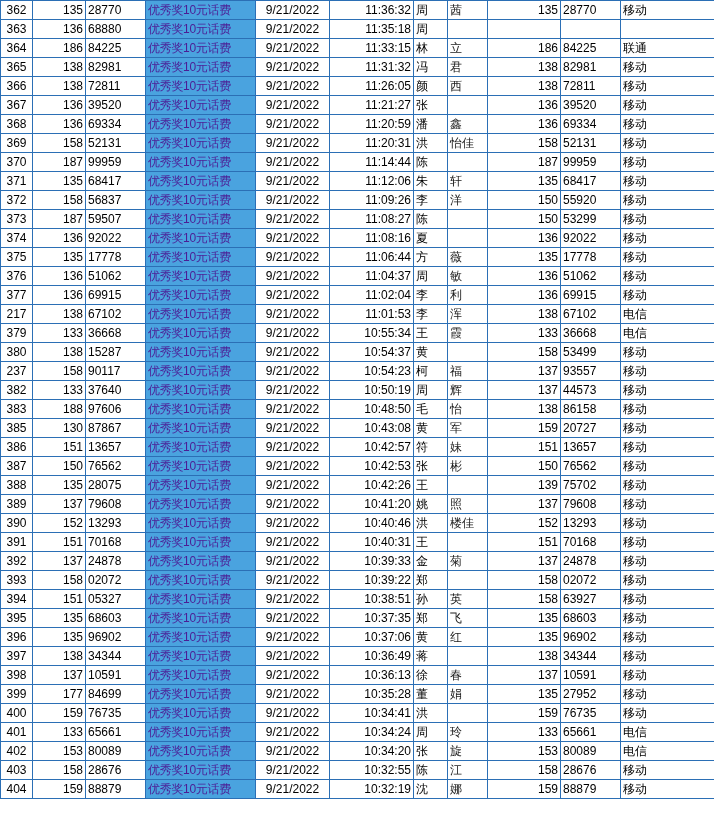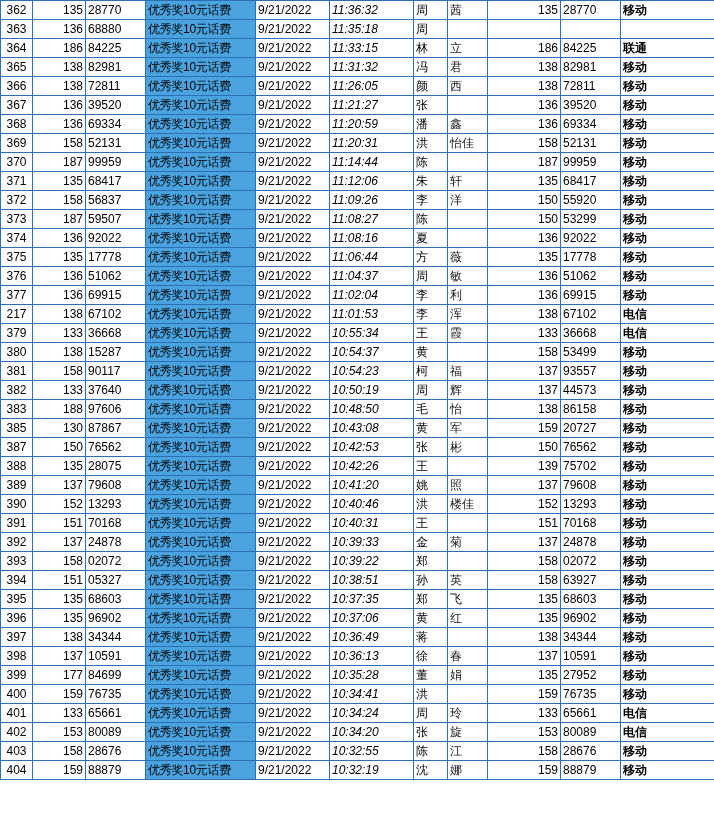--- a/index.html
+++ b/index.html
@@ -53,47 +53,45 @@
   td.num {
     text-align: right;
     padding-right: 3px;
   }
   td.numl {
     text-align: left;
     padding-left: 3px;
   }
   td.prize {
     background: #4aa3df;
-    color: #000000;
+    color: #4c1d95;
     text-align: left;
     padding-left: 2px;
     letter-spacing: -0.3px;
   }
   td.date {
-    text-align: left;
+    text-align: center;
     padding-left: 6px;
   }
   td.time {
-    text-align: left;
+    text-align: right;
     padding-left: 2px;
-    font-style: italic;
   }
   td.name1 {
     text-align: left;
     padding-left: 6px;
   }
   td.name2 {
     text-align: left;
     padding-left: 4px;
     color: #1a1a1a;
   }
   td.carrier {
     text-align: left;
     padding-left: 3px;
-    font-weight: bold;
   }
 </style>
 </head>
 <body>
 
 <table class="sheet">
   <colgroup>
     <col class="c-row">
       <col class="c-a">
       <col class="c-b">
@@ -348,21 +346,21 @@
         <td class="prize">优秀奖10元话费</td>
         <td class="date">9/21/2022</td>
         <td class="time">10:54:37</td>
         <td class="name1">黄</td>
         <td class="name2"></td>
         <td class="num">158</td>
         <td class="numl">53499</td>
         <td class="carrier">移动</td>
       </tr>
       <tr>
-        <td class="row-head">381</td>
+        <td class="row-head">237</td>
         <td class="num">158</td>
         <td class="numl">90117</td>
         <td class="prize">优秀奖10元话费</td>
         <td class="date">9/21/2022</td>
         <td class="time">10:54:23</td>
         <td class="name1">柯</td>
         <td class="name2">福</td>
         <td class="num">137</td>
         <td class="numl">93557</td>
         <td class="carrier">移动</td>
@@ -397,20 +395,33 @@
         <td class="row-head">385</td>
         <td class="num">130</td>
         <td class="numl">87867</td>
         <td class="prize">优秀奖10元话费</td>
         <td class="date">9/21/2022</td>
         <td class="time">10:43:08</td>
         <td class="name1">黄</td>
         <td class="name2">军</td>
         <td class="num">159</td>
         <td class="numl">20727</td>
+        <td class="carrier">移动</td>
+      </tr>
+      <tr>
+        <td class="row-head">386</td>
+        <td class="num">151</td>
+        <td class="numl">13657</td>
+        <td class="prize">优秀奖10元话费</td>
+        <td class="date">9/21/2022</td>
+        <td class="time">10:42:57</td>
+        <td class="name1">符</td>
+        <td class="name2">妹</td>
+        <td class="num">151</td>
+        <td class="numl">13657</td>
         <td class="carrier">移动</td>
       </tr>
       <tr>
         <td class="row-head">387</td>
         <td class="num">150</td>
         <td class="numl">76562</td>
         <td class="prize">优秀奖10元话费</td>
         <td class="date">9/21/2022</td>
         <td class="time">10:42:53</td>
         <td class="name1">张</td>

